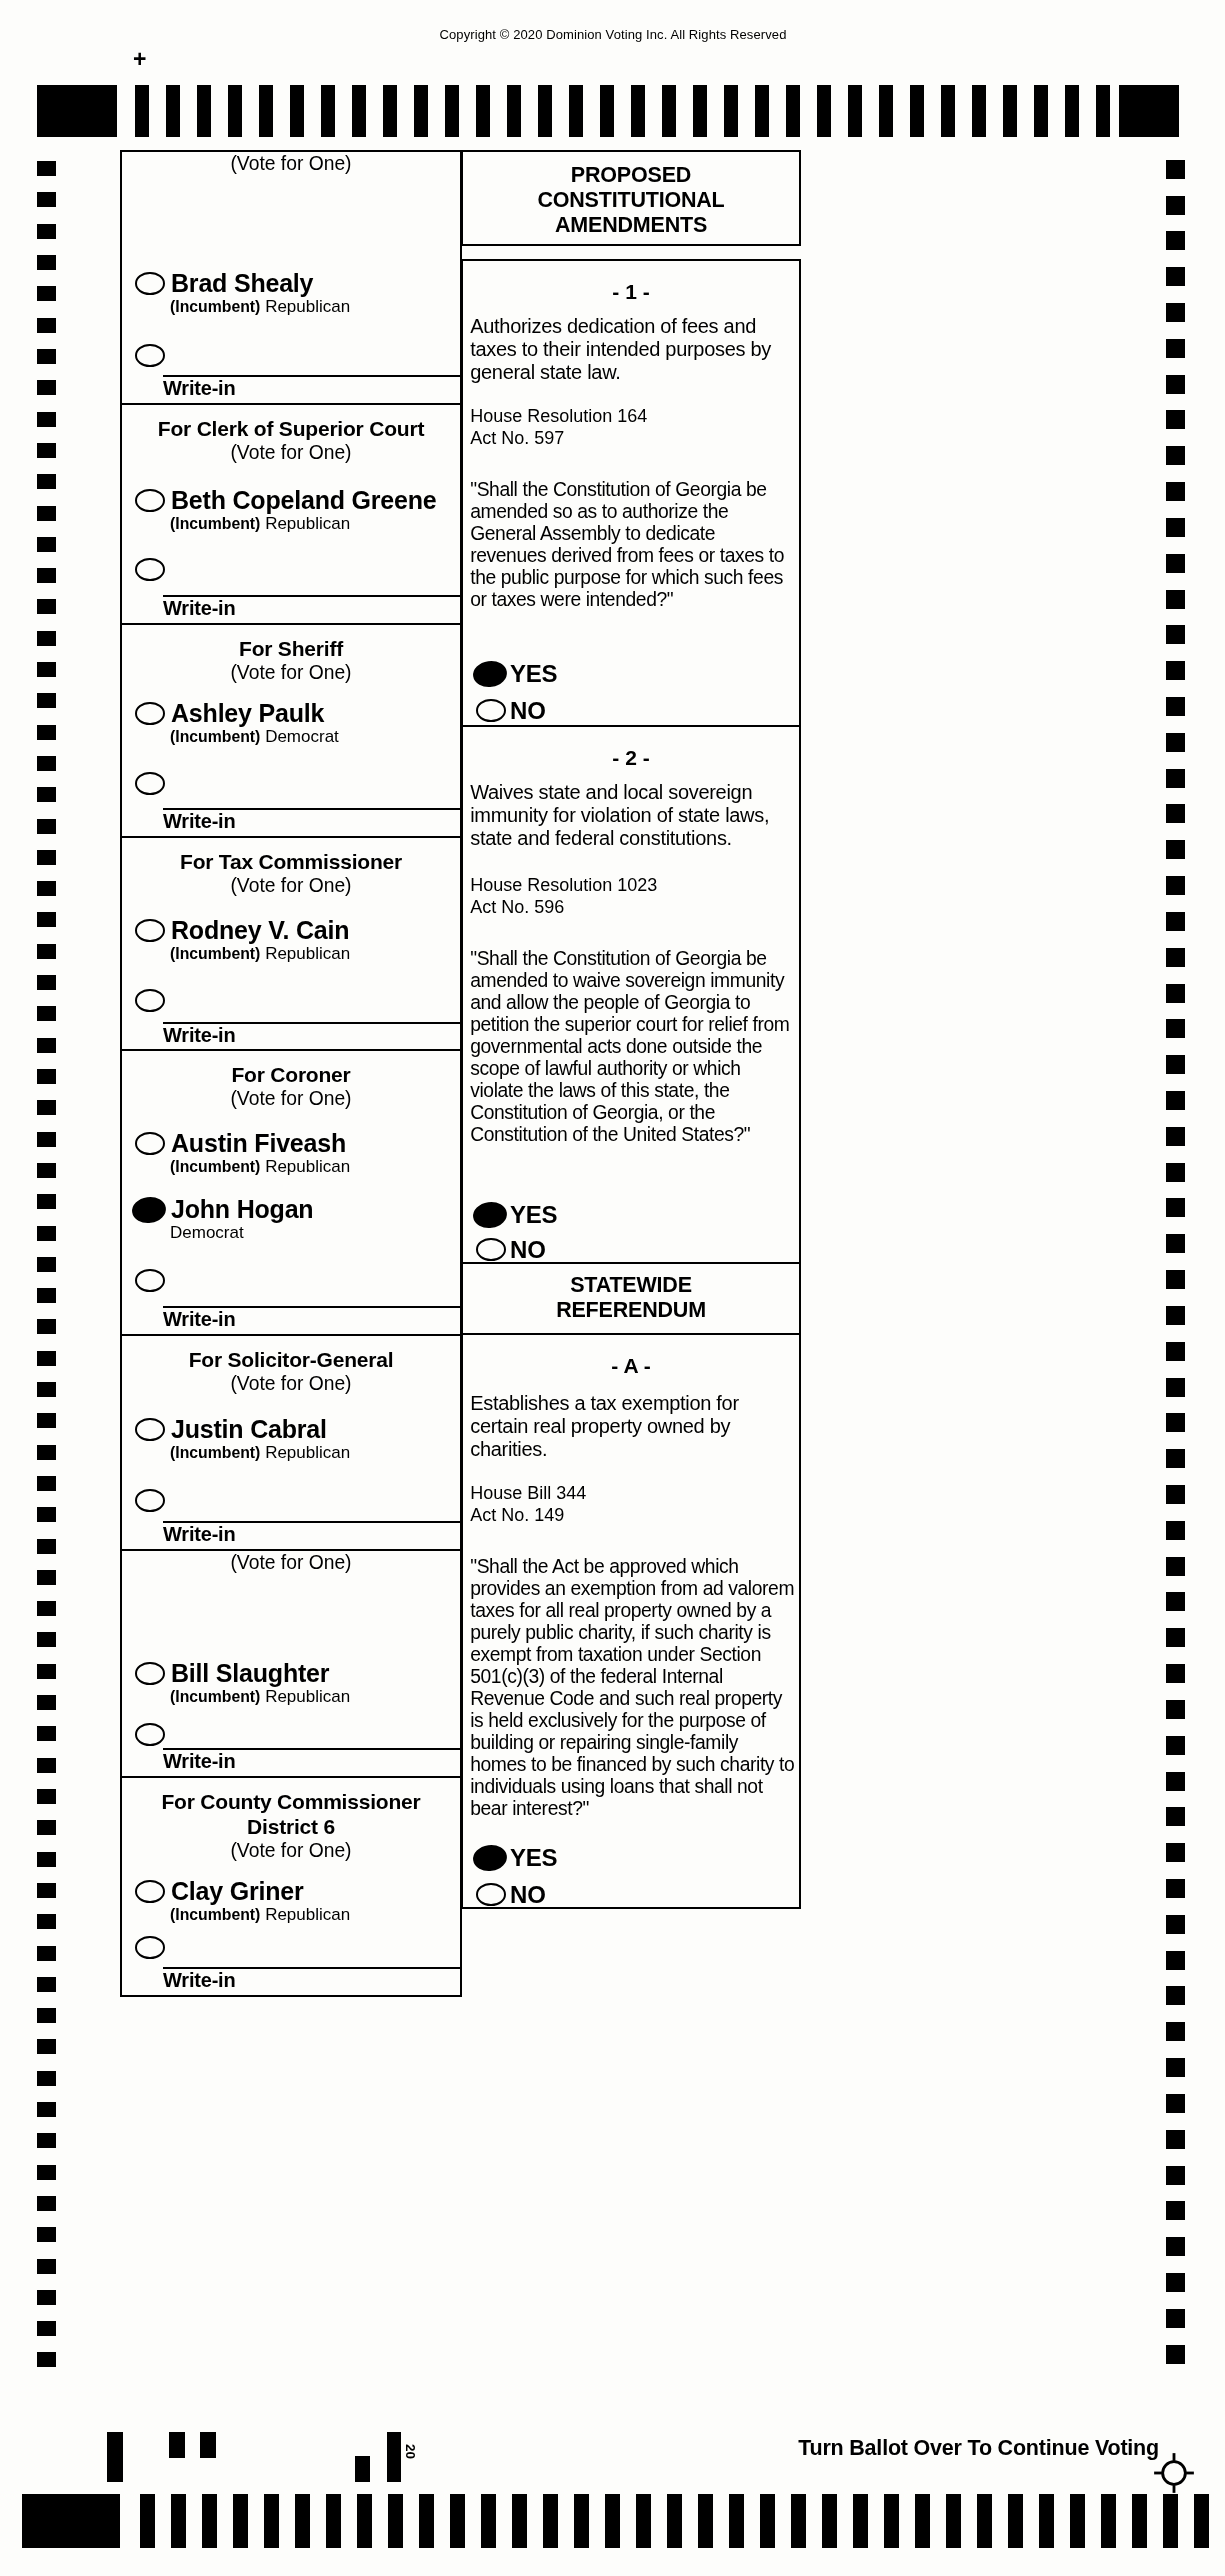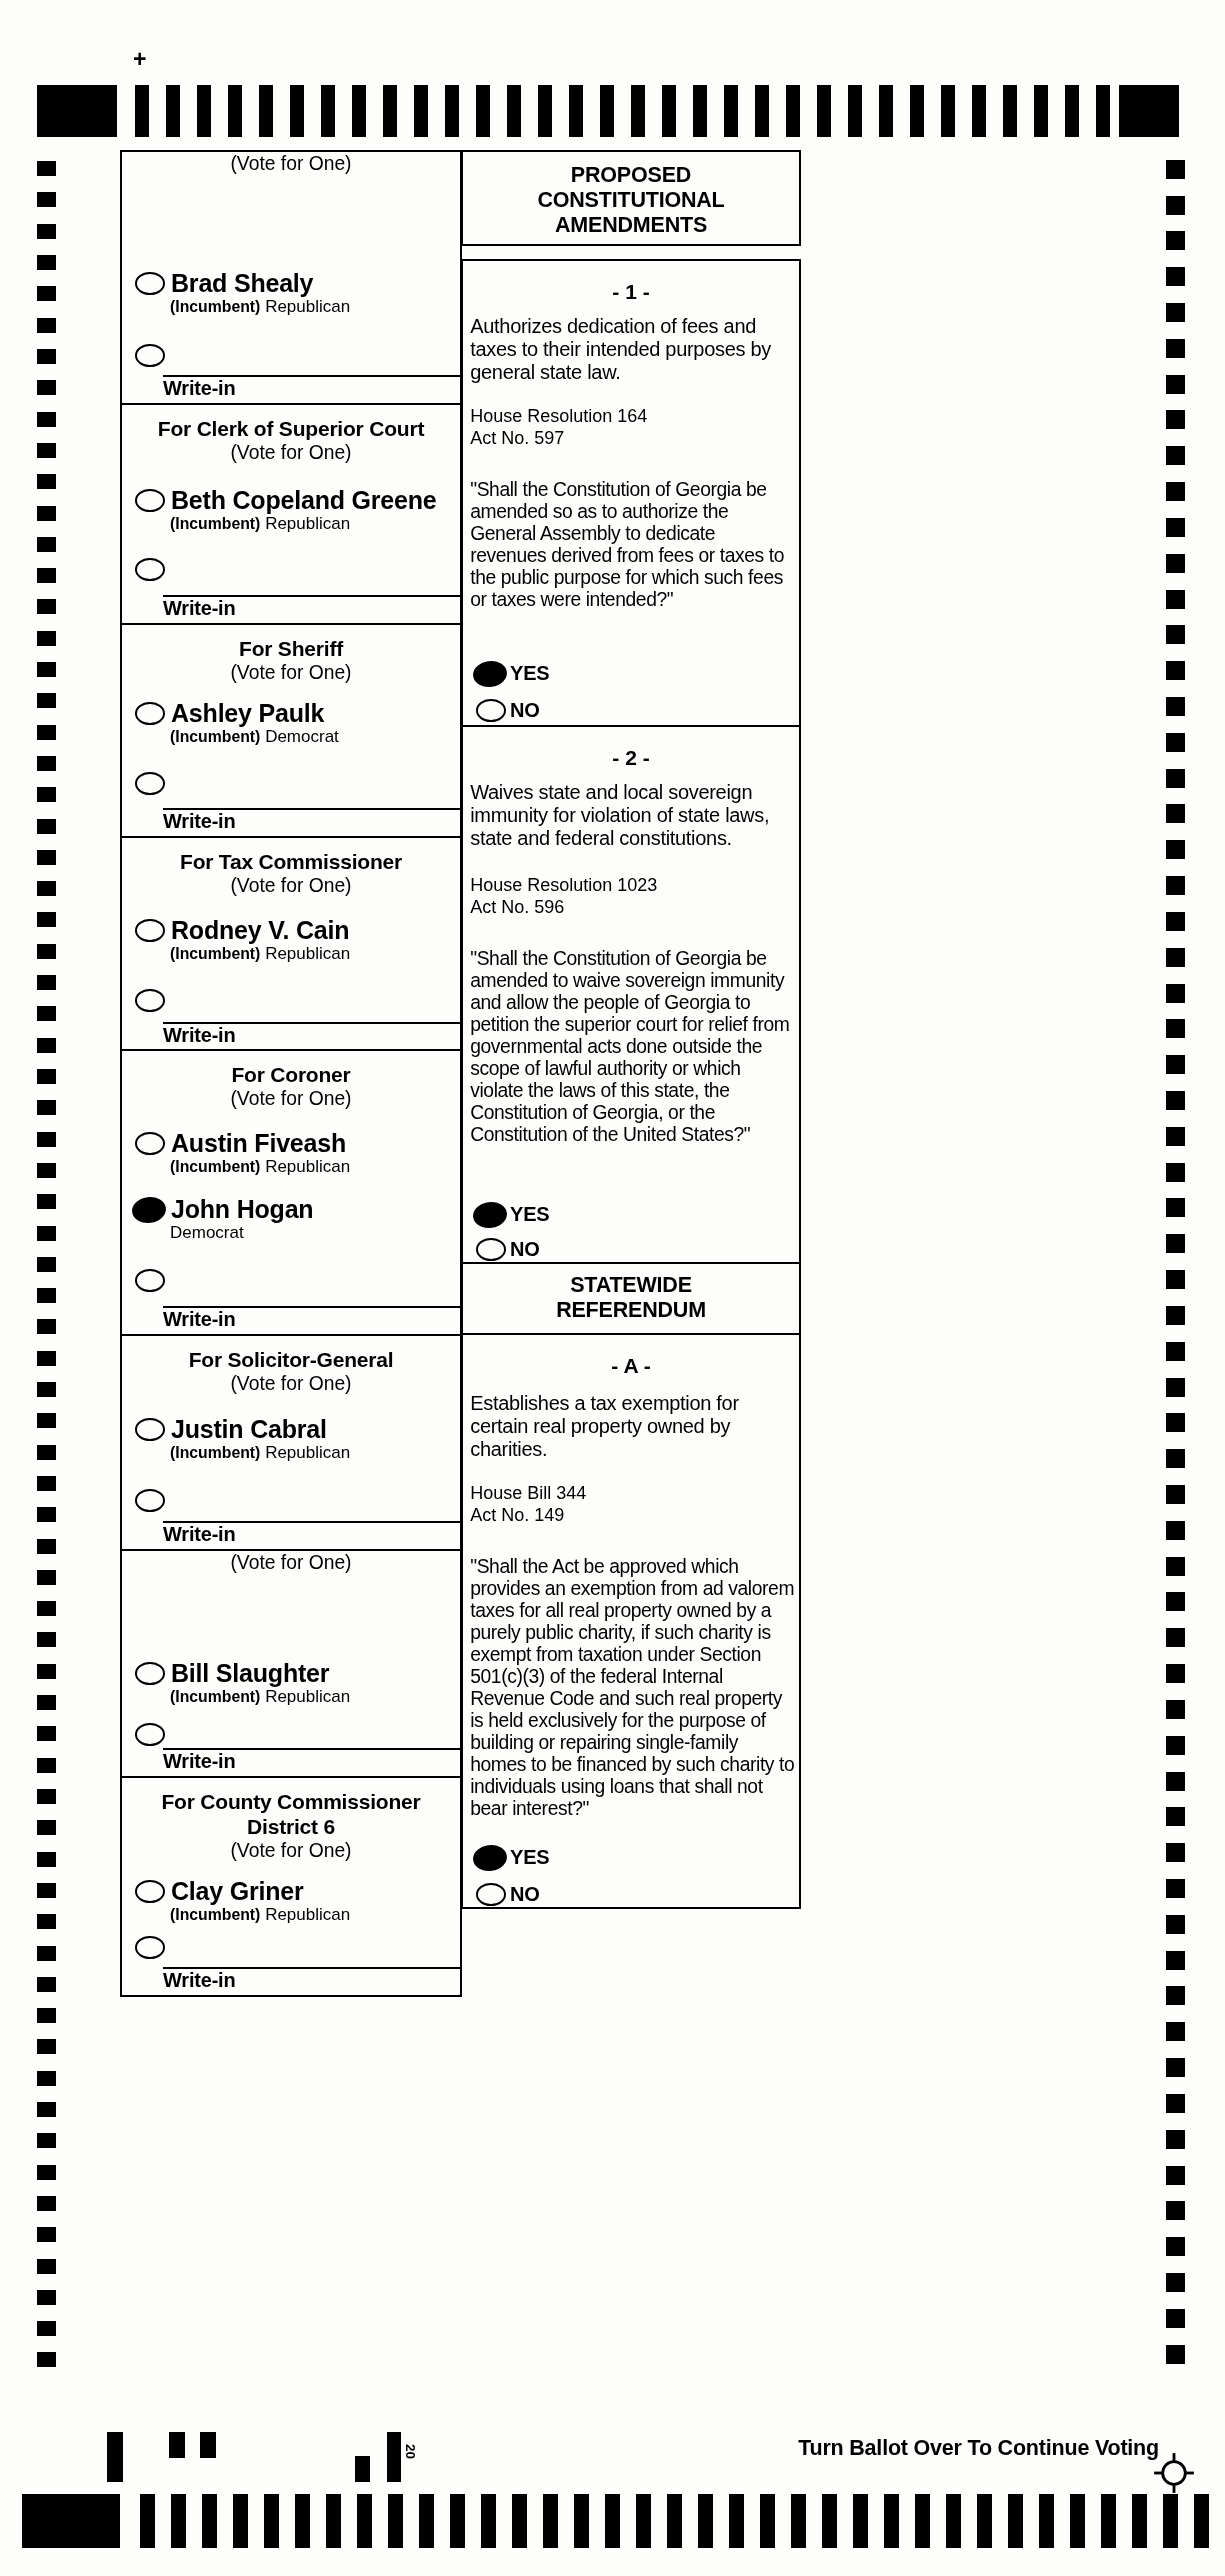--- a/index.html
+++ b/index.html
@@ -23,33 +23,34 @@
   .writein{position:absolute;left:41px;right:0;bottom:3.6px;}
   .wline{border-top:2.1px solid #000;}
   .wlabel{font-weight:bold;font-size:20px;line-height:22px;padding-top:0.7px;letter-spacing:-0.2px;}
   .secheader{text-align:center;font-weight:bold;font-size:21.5px;line-height:25px;white-space:pre-line;
              padding-top:10.7px;letter-spacing:-0.2px;}
   .mnum{position:absolute;left:0;right:0;text-align:center;font-weight:bold;font-size:21px;line-height:22px;}
   .msummary{position:absolute;left:7.2px;width:320px;font-weight:normal;font-size:20px;line-height:23px;letter-spacing:-0.3px;}
   .mlegal{position:absolute;left:7.2px;font-size:18px;line-height:22px;white-space:pre-line;}
   .mquestion{position:absolute;left:7.2px;width:326px;font-size:19.3px;line-height:22px;letter-spacing:-0.4px;}
   .yn{position:absolute;left:0;right:0;height:26px;}
-  .ynlabel{margin-left:47px;font-weight:bold;font-size:20px;line-height:23px;letter-spacing:-0.2px;}
+  .ynlabel{margin-left:47px;font-weight:bold;font-size:24px;line-height:23px;letter-spacing:-0.2px;}
   .plus{position:absolute;left:133px;top:46px;font-size:23px;font-weight:bold;}
   .copyright{position:absolute;left:0;top:27px;width:1226px;text-align:center;font-size:13px;letter-spacing:0.1px;}
   .turnover{position:absolute;right:67px;top:2436px;font-weight:bold;font-size:21.5px;letter-spacing:-0.2px;}
   .stub{position:absolute;left:418px;top:2444px;font-weight:bold;font-size:13.6px;
         transform:rotate(90deg);transform-origin:left top;}
 </style>
 </head>
 <body>
 
 <div id="ballot">
 
   <div class="plus">+</div>
+  <div class="copyright">Copyright © 2020 Dominion Voting Inc. All Rights Reserved</div>
 
   <div class="col" style="left:120px;top:150px;width:342px;height:1848px">
 
     <div class="box" style="top:0;height:255px">
       <div class="cinstr">(Vote for One)</div>
       <div class="opt" style="top:120px">
         <span class="oval"></span>
         <div class="cname">Brad Shealy</div>
         <div class="cparty"><span class="inc">(Incumbent)</span> <span>Republican</span></div>
       </div>

